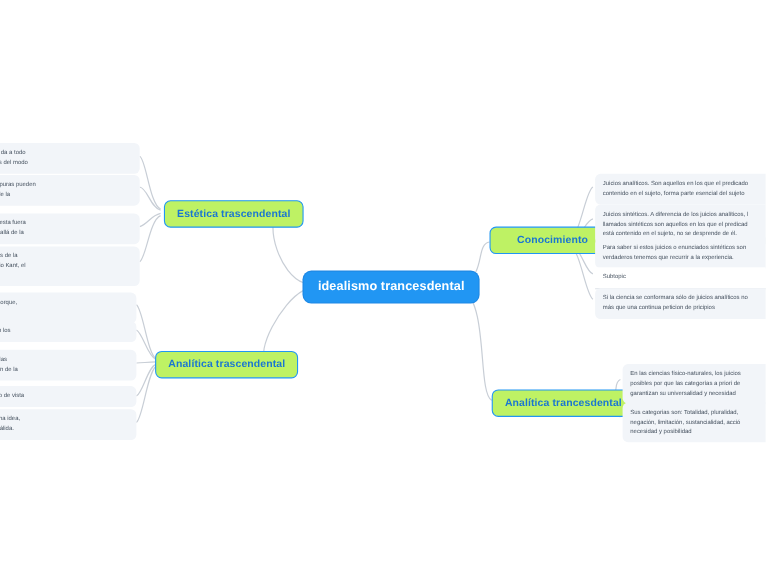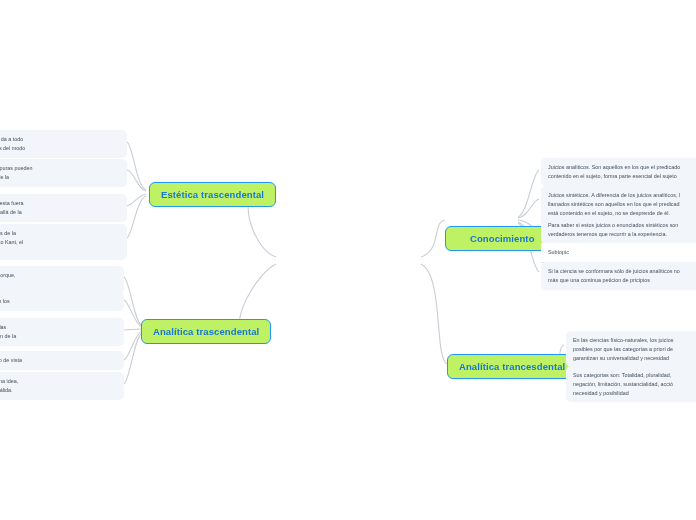--- a/index.html
+++ b/index.html
@@ -89,20 +89,21 @@
       <path d="M518,218 C529,216 532,201 539,199"></path>
       <path d="M518,220 C529,221 532,228 539,230"></path>
       <path d="M518,222 C529,226 532,247 539,249"></path>
       <path d="M518,223 C528,228 532,267 539,272"></path>
 
       <path d="M556,361 C563,358 557,348 564,345"></path>
       <path d="M556,366 C564,371 557,375 564,379"></path>
     </g>
   </svg>
 
+  <div class="central" style="left:276px;top:247px;">idealismo trancesdental</div>
 
   <div class="branch" style="left:149px;top:182px;">Estética trascendental</div>
 
   <div class="leaf" style="left:-80px;top:130px;width:207px;">
     <span class="txt">para Kant el nombre que se le da a todo<br>o se ocupa tanto de los objetos del modo</span>
   </div>
   <div class="leaf" style="left:-80px;top:159px;width:207px;">
     <span class="txt">nos explica cómo las ciencias puras pueden<br>posteriori, es decir, derivarse de la</span>
   </div>
   <div class="leaf" style="left:-80px;top:194px;width:207px;">
@@ -123,21 +124,21 @@
   <div class="leaf" style="left:-84px;top:318px;width:208px;">
     <span class="txt">er una pseudociencia en la que las<br>ctúan sobre sí mismas y no salen de la</span>
   </div>
   <div class="leaf" style="left:-84px;top:351px;width:208px;">
     <span class="txt">nde Kant una oposición de punto de vista</span>
   </div>
   <div class="leaf" style="left:-84px;top:372px;width:208px;">
     <span class="txt">mas contradictorias de una misma idea,<br>a prueba que empleamos es inválida.</span>
   </div>
 
-  <div class="branch" style="left:445px;top:226px;padding-left:24px;">Conocimiento</div>
+  <div class="branch" style="left:445px;top:206px;padding-left:24px;">Conocimiento</div>
 
   <div class="leaf" style="left:541px;top:158px;width:186px;">
     <span class="txt">Juicios analíticos. Son aquellos en los que el predicado<br>contenido en el sujeto, forma parte esencial del sujeto</span>
   </div>
   <div class="leaf" style="left:541px;top:186px;width:186px;">
     <span class="txt">Juicios sintéticos. A diferencia de los juicios analíticos, l<br>llamados sintéticos son aquellos en los que el predicad<br>está contenido en el sujeto, no se desprende de él.</span>
   </div>
   <div class="leaf" style="left:541px;top:216px;width:186px;">
     <span class="txt">Para saber si estos juicios o enunciados sintéticos son<br>verdaderos tenemos que recurrir a la experiencia.</span>
   </div>

